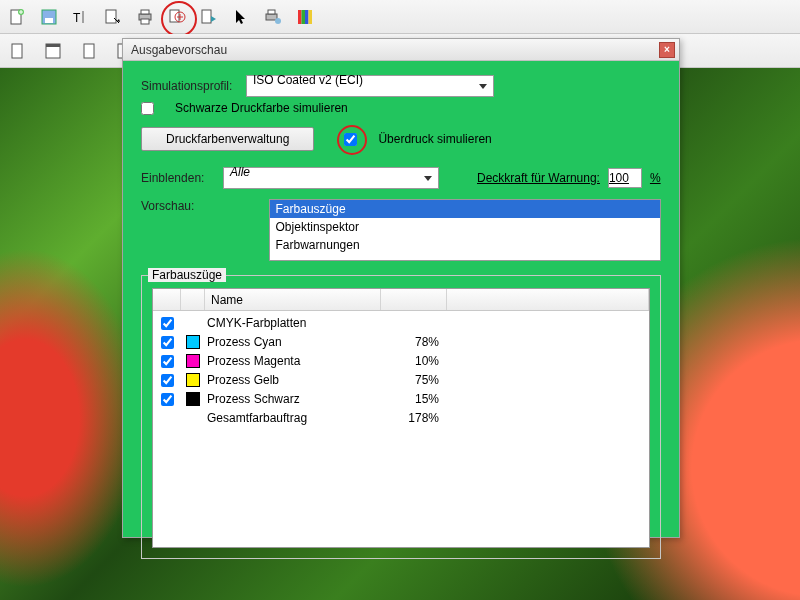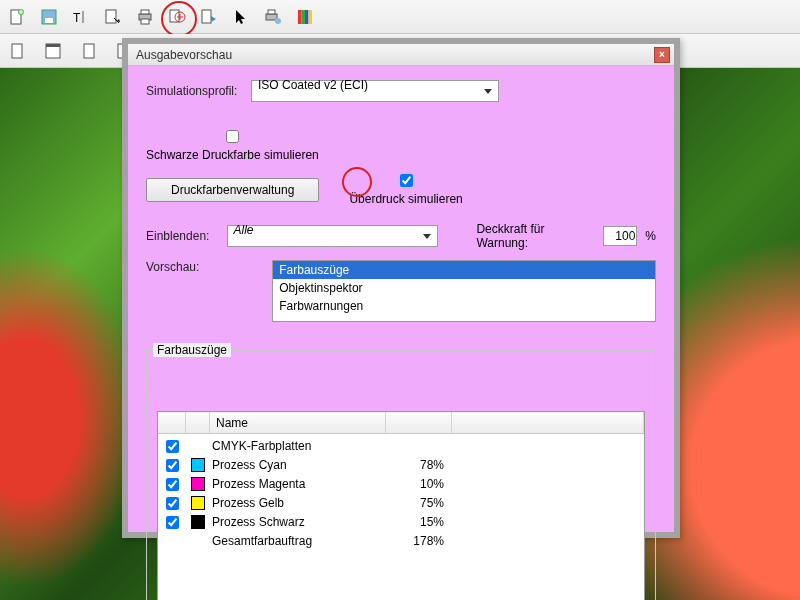--- a/index.html
+++ b/index.html
@@ -36,80 +36,80 @@
   position: relative;
 }
 .circled::after {
   content: ""; position: absolute; left: -6px; top: -6px; width: 32px; height: 32px;
   border: 2px solid #d82020; border-radius: 50%;
 }
 
 
 .dialog {
   position: absolute; left: 122px; top: 38px; width: 558px; height: 500px;
-  background: #f0abfc; border: 6px solid #a3a3a3; box-shadow: 2px 2px 6px rgba(0,0,0,.25);
+  background: #22c55e; border: 1px solid #a3a3a3; box-shadow: 2px 2px 6px rgba(0,0,0,.25);
 }
 .titlebar {
   height: 22px; background: linear-gradient(#f7f7f7, #e2e2e2);
   border-bottom: 1px solid #c0c0c0; display: flex; align-items: center;
   padding: 0 4px 0 8px; justify-content: space-between;
 }
 .titlebar span { color: #333; }
 .closebtn {
   width: 16px; height: 16px; background: #d76055; border: 1px solid #a84137;
   display: flex; align-items: center; justify-content: center; color: #fff; font-size: 10px; font-weight: bold;
   cursor: pointer;
 }
 .body { padding: 14px 18px 10px 18px; }
 
-.row { display: flex; align-items: center; margin-bottom: 28px; }
+.row { display: flex; align-items: center; margin-bottom: 4px; }
 .lbl { width: 105px; color: #222; }
 select, .combo {
   height: 22px; border: 1px solid #9a9a9a; background: #fff;
   padding: 0 22px 12px 6px; display: inline-flex; align-items: center; position: relative;
 }
 .combo::after {
   content: ""; position: absolute; right: 6px; top: 8px;
   border-left: 4px solid transparent; border-right: 4px solid transparent; border-top: 5px solid #333;
 }
 .simprof { width: 248px; }
 .chkrow { display: flex; gap: 58px; margin-bottom: 12px; }
-.chk { display: flex; align-items: center; gap: 5px; flex-direction: column; }
+.chk { display: flex; align-items: center; gap: 21px; }
 .chk input { width: 13px; height: 13px; }
 .btnrow { display: flex; align-items: center; gap: 14px; margin-bottom: 16px; }
 button.gray {
   height: 24px; padding: 0 24px; background: linear-gradient(#f6f6f6,#e4e4e4);
   border: 1px solid #8f8f8f; border-radius: 2px; cursor: pointer;
 }
 .ring {
   position: relative;
   margin-left: 16px;
 }
 .ring::before {
   content: ""; position: absolute; left: -7px; top: -7px; width: 26px; height: 26px;
   border: 2px solid #d82020; border-radius: 50%;
 }
 .einbl { display: flex; align-items: center; gap: 14px; margin-bottom: 10px; }
 .einbl .combo { width: 216px; font-style: italic; }
-.deck { margin-left: 24px; display: flex; align-items: center; gap: 8px; }
-.deck input { width: 34px; height: 20px; text-align: right; border: 1px solid #9a9a9a; padding-right: 1px; }
+.deck { margin-left: 24px; display: flex; align-items: center; gap: 8px; text-decoration: underline; }
+.deck input { width: 34px; height: 20px; border: 1px solid #9a9a9a; padding-right: 1px; }
 
 .listbox {
   border: 1px solid #9a9a9a; background: #fff; height: 62px; width: 448px; margin-left: 68px;
 }
 .listbox div { height: 18px; padding: 0 6px; line-height: 18px; }
 .listbox .sel { background: #2a6fd6; color: #fff; }
 
 .fieldset {
   margin-top: 14px; border: 1px solid #c7c7c7; padding: 12px 10px 10px 10px; position: relative;
 }
 .fieldset .legend { position: absolute; top: -8px; left: 6px; background: #f0f0f0; padding: 0 4px; }
 
 .table {
-  border: 1px solid #9a9a9a; background: #fff; height: 260px; overflow: hidden; margin-top: 48px;
+  border: 1px solid #9a9a9a; background: #fff; height: 260px; overflow: hidden;
 }
 .thead {
   height: 22px; background: linear-gradient(#fdfdfd,#ececec); border-bottom: 1px solid #c8c8c8;
   display: flex;
 }
 .thead .th { border-right: 1px solid #d4d4d4; padding-left: 6px; line-height: 22px; }
 .th.c0 { width: 28px; } .th.c1 { width: 24px; } .th.c2 { width: 176px; } .th.c3 { width: 66px; } .th.c4 { flex: 1; }
 .trow { display: flex; height: 19px; align-items: flex-end; }
 .trow .c0 { width: 28px; display:flex; justify-content:center; }
 .trow .c1 { width: 24px; display:flex; justify-content:center; }

